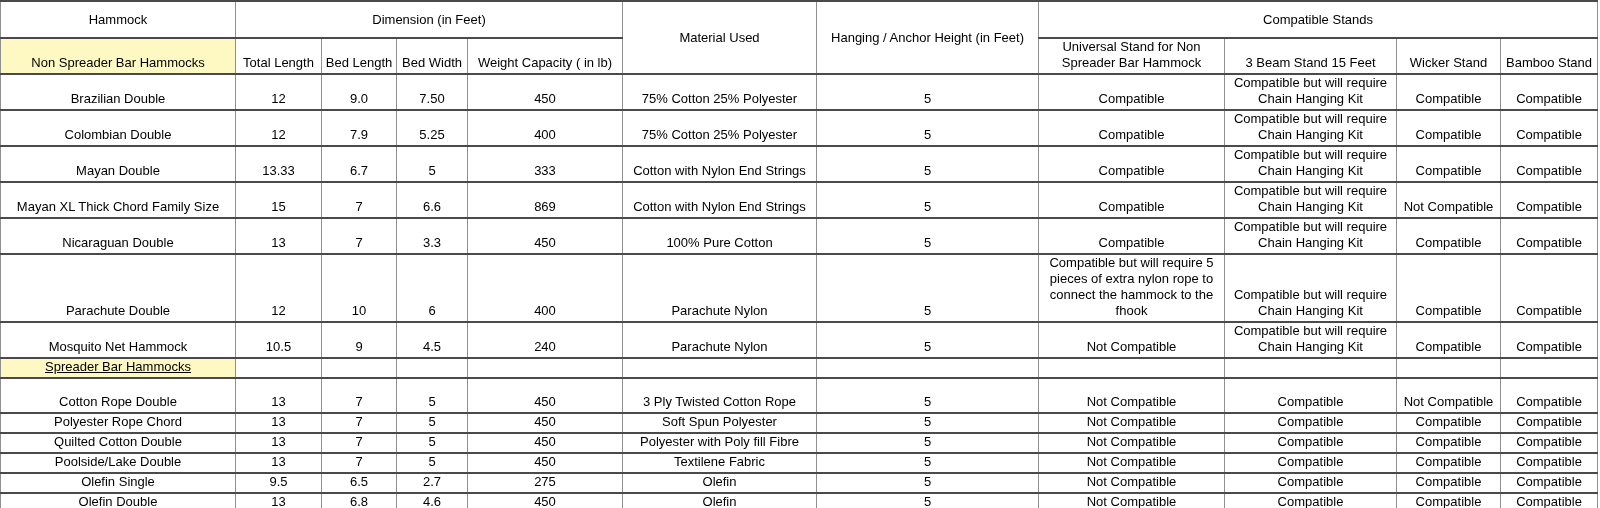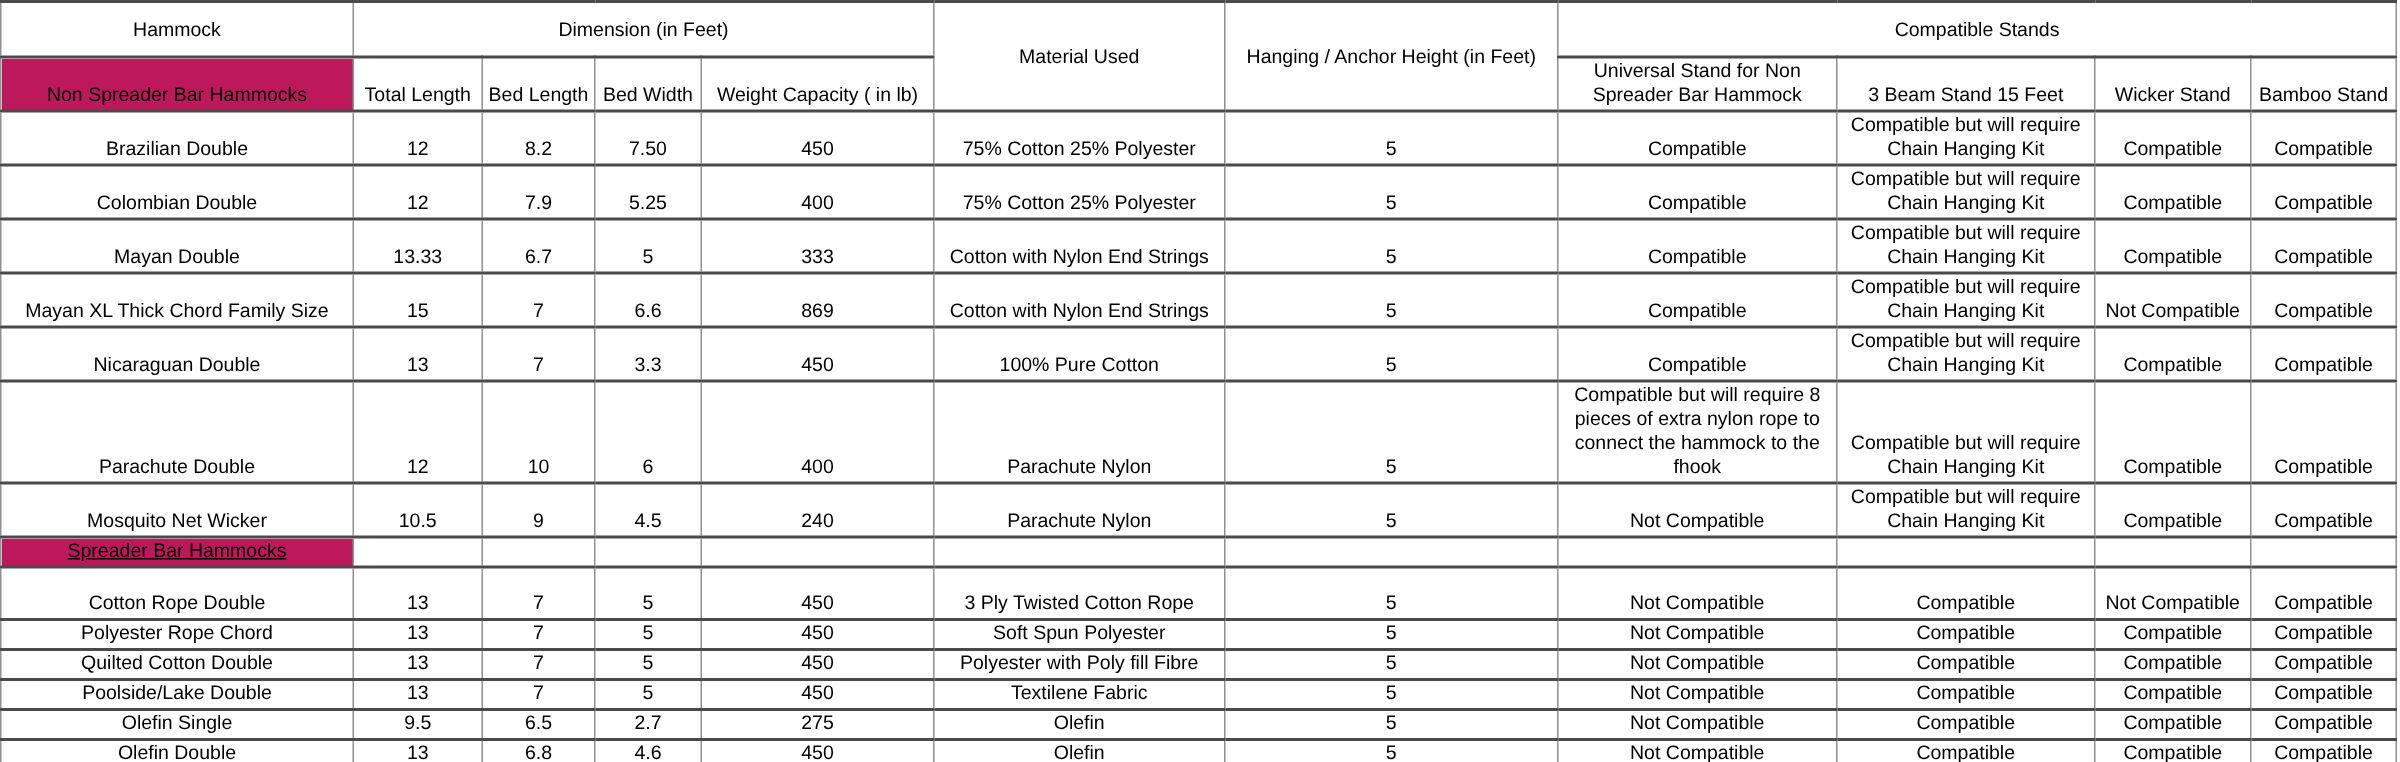--- a/index.html
+++ b/index.html
@@ -6,21 +6,21 @@
   body{width:1600px;height:508px;overflow:hidden;
        font-family:"Liberation Sans","DejaVu Sans",sans-serif;
        font-size:13px;color:#000;}
   table{border-collapse:collapse;table-layout:fixed;width:1597px;}
   th,td{border-left:1px solid #909090;border-right:1px solid #909090;
         border-top:2px solid #4a4a4a;border-bottom:2px solid #4a4a4a;
         font-weight:normal;text-align:center;vertical-align:bottom;
         padding:0 2px 2px 2px;line-height:16px;overflow:hidden;
         word-wrap:break-word;}
   th.vmid{vertical-align:middle;padding-bottom:0;border-radius:11px;}
-  .yellow{background:#be185d;}
+  .yellow{background:#fef9c3;}
 </style>
 </head>
 <body>
 
 <table>
   <colgroup>
     <col style="width:235px">
       <col style="width:86px">
       <col style="width:75px">
     <col style="width:71px">
@@ -49,21 +49,21 @@
       <th>Universal Stand for Non Spreader Bar Hammock</th>
       <th>3 Beam Stand 15 Feet</th>
       <th>Wicker Stand</th>
       <th>Bamboo Stand</th>
     </tr>
   </thead>
   <tbody id="tbody">
       <tr style="height: 33px;">
         <td>Brazilian Double</td>
         <td>12</td>
-        <td>8.2</td>
+        <td>9.0</td>
         <td>7.50</td>
         <td>450</td>
         <td>75% Cotton 25% Polyester</td>
         <td>5</td>
         <td>Compatible</td>
         <td>Compatible but will require Chain Hanging Kit</td>
         <td>Compatible</td>
         <td>Compatible</td>
       </tr>
       <tr style="height: 34px;">
@@ -119,27 +119,27 @@
         <td>Compatible</td>
       </tr>
       <tr style="height: 68px;">
         <td>Parachute Double</td>
         <td>12</td>
         <td>10</td>
         <td>6</td>
         <td>400</td>
         <td>Parachute Nylon</td>
         <td>5</td>
-        <td>Compatible but will require 8 pieces of extra nylon rope to connect the hammock to the fhook</td>
-        <td>Compatible but will require Chain Hanging Kit</td>
-        <td>Compatible</td>
-        <td>Compatible</td>
-      </tr>
-      <tr style="height: 34px;">
-        <td>Mosquito Net Wicker</td>
+        <td>Compatible but will require 5 pieces of extra nylon rope to connect the hammock to the fhook</td>
+        <td>Compatible but will require Chain Hanging Kit</td>
+        <td>Compatible</td>
+        <td>Compatible</td>
+      </tr>
+      <tr style="height: 34px;">
+        <td>Mosquito Net Hammock</td>
         <td>10.5</td>
         <td>9</td>
         <td>4.5</td>
         <td>240</td>
         <td>Parachute Nylon</td>
         <td>5</td>
         <td>Not Compatible</td>
         <td>Compatible but will require Chain Hanging Kit</td>
         <td>Compatible</td>
         <td>Compatible</td>

